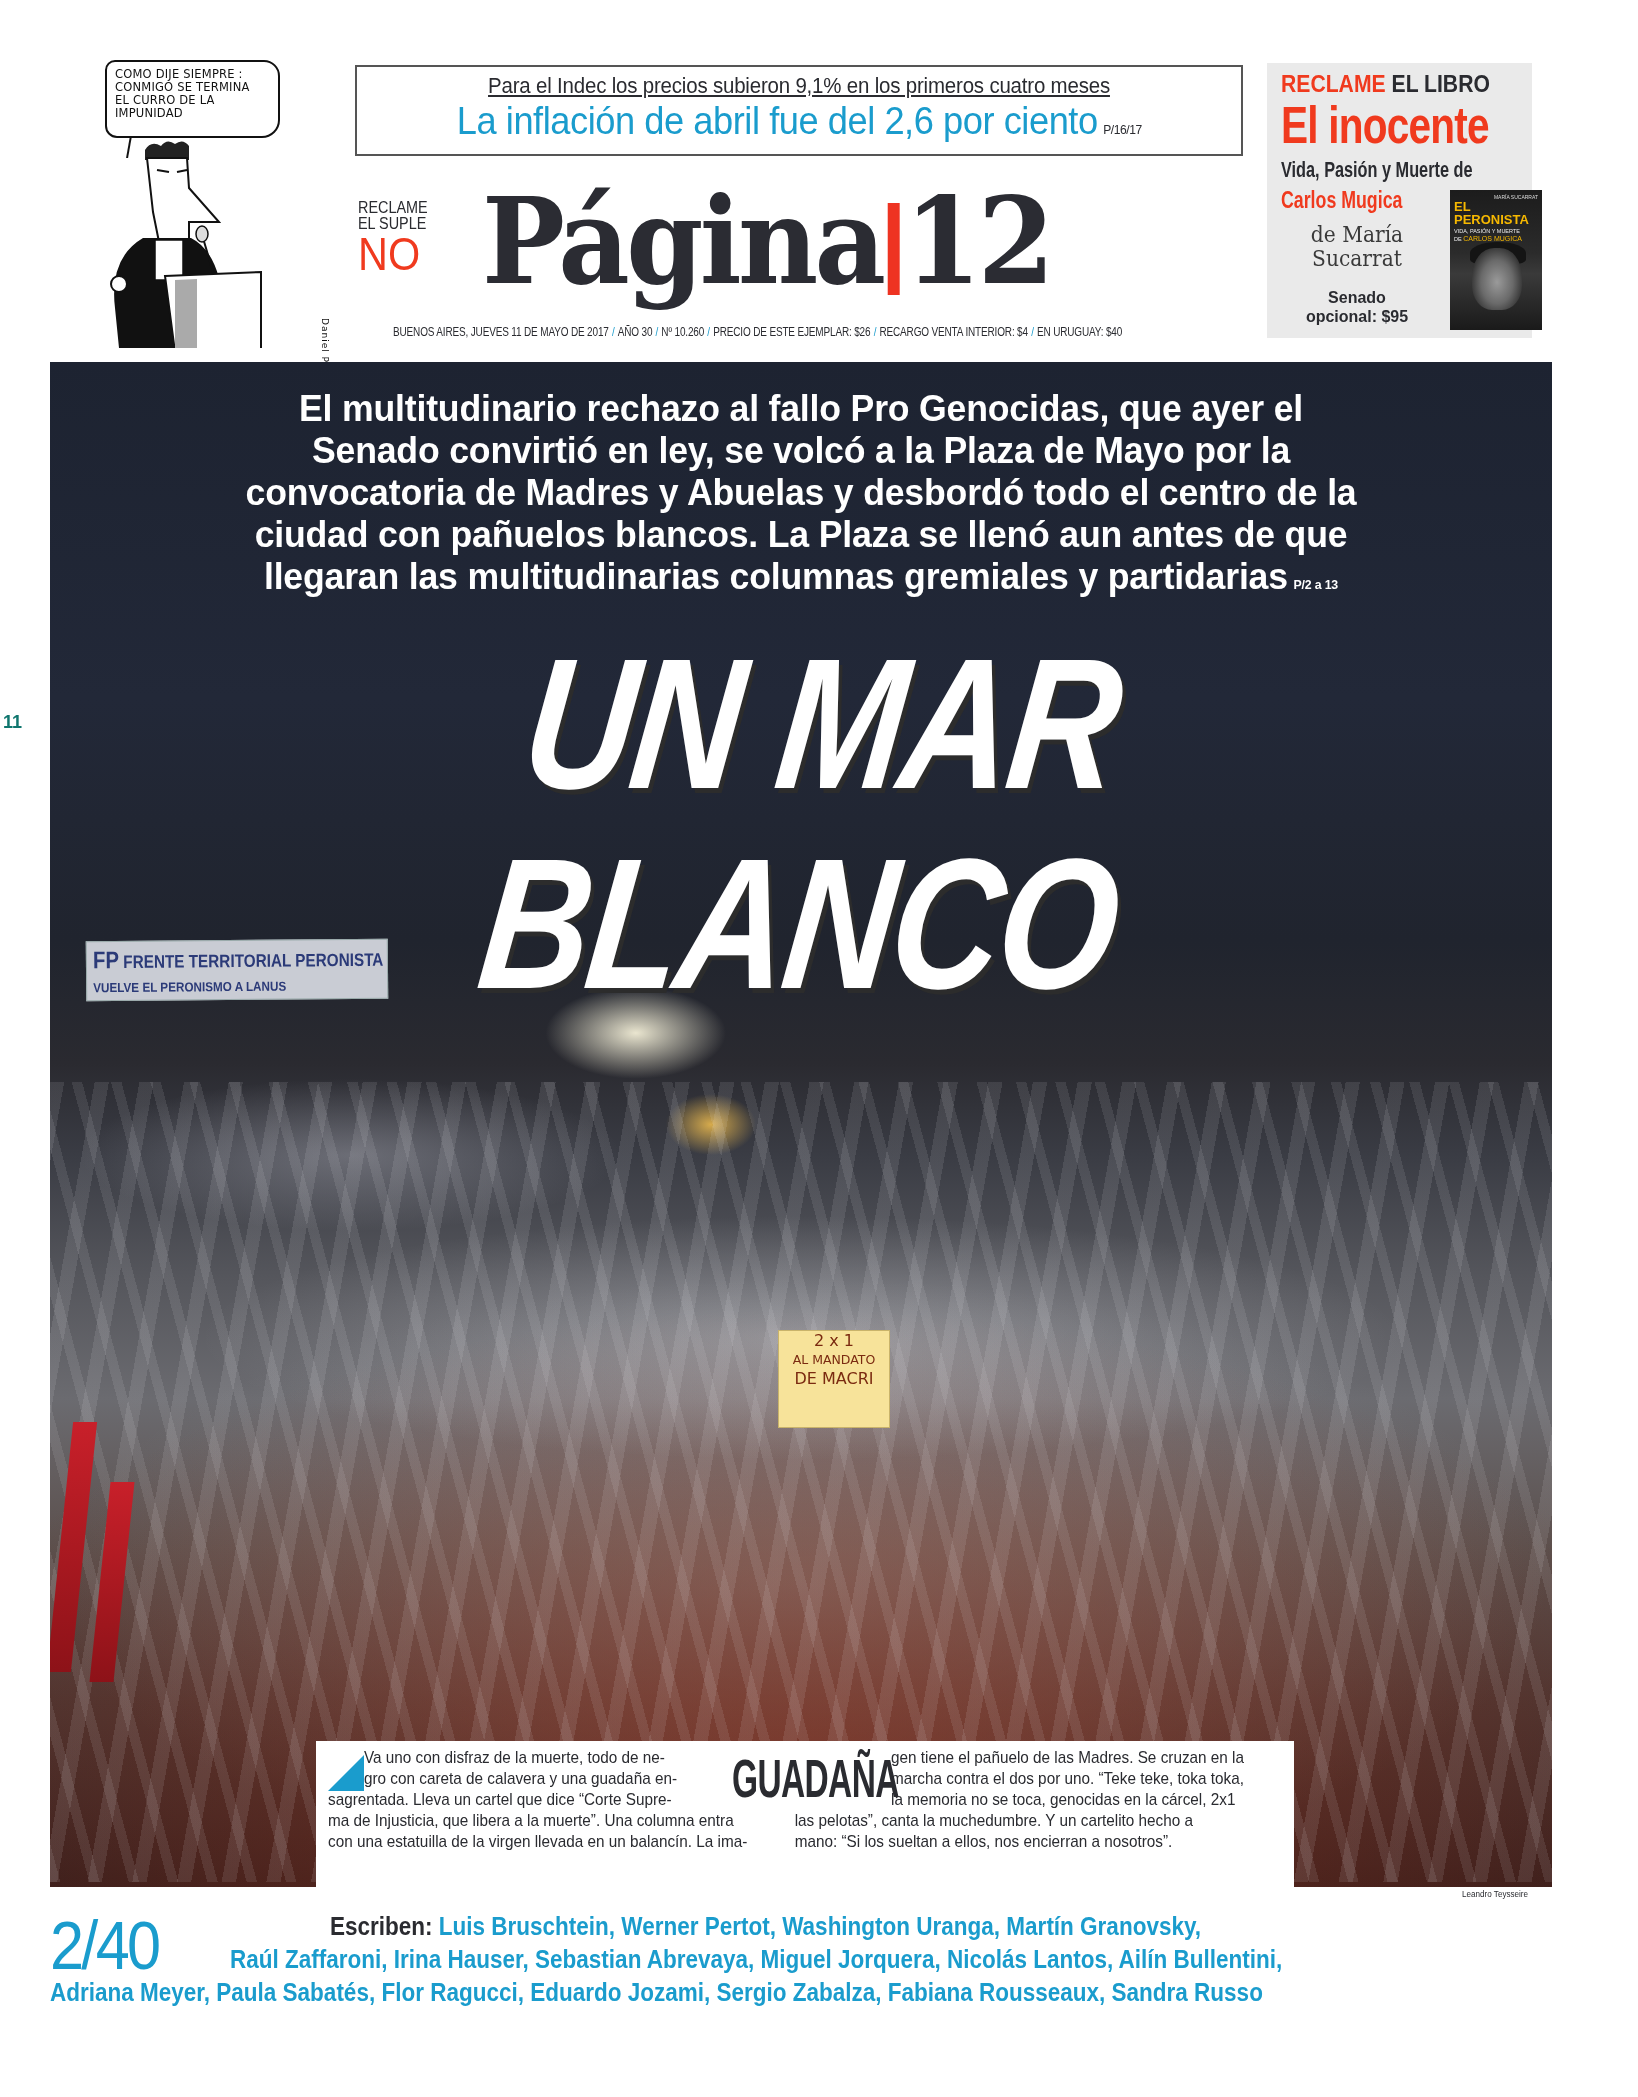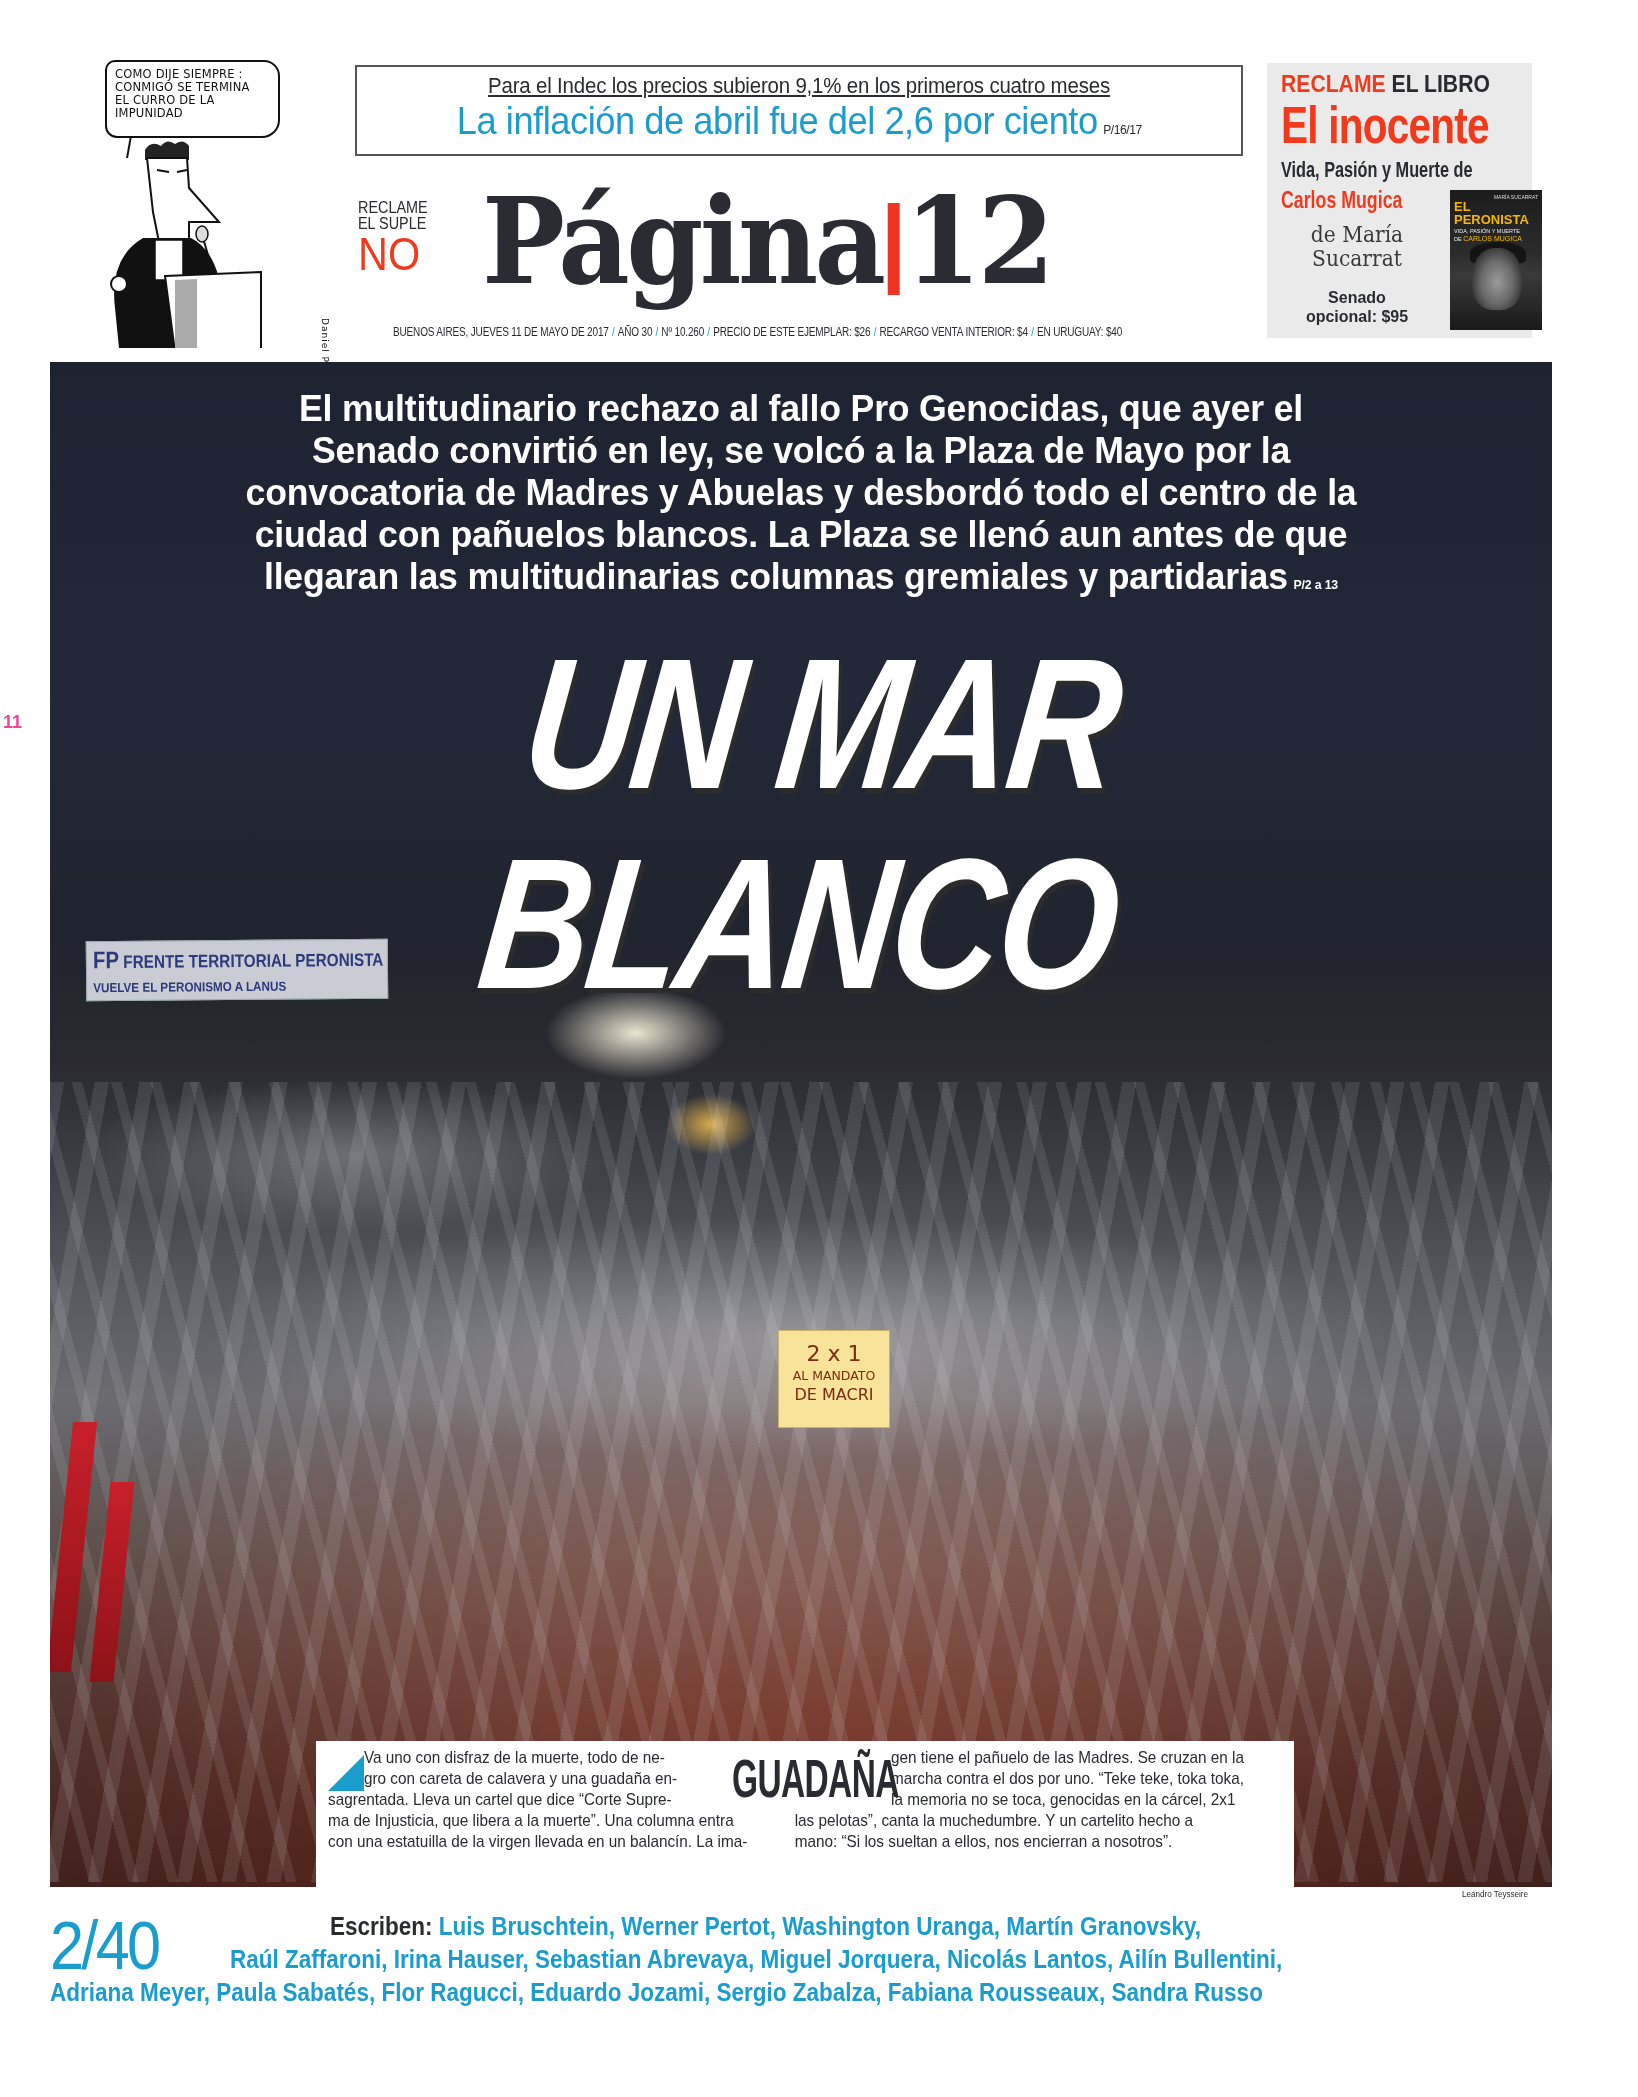--- a/index.html
+++ b/index.html
@@ -61,21 +61,21 @@
   .promo-price { position: absolute; left: 10px; top: 225px; width: 160px; text-align: center; font-size: 16px; font-weight: bold; line-height: 19px; color: #2a2b30; }
   .book { position: absolute; left: 183px; top: 127px; width: 92px; height: 140px; background: linear-gradient(180deg, #1c1c1c 0%, #2b2b2b 45%, #3a3a3a 60%, #1a1a1a 100%); overflow: hidden; }
   .book-author { position: absolute; right: 4px; top: 4px; font-size: 5px; color: #ddd; }
   .book-title { position: absolute; left: 4px; top: 10px; font-size: 13px; font-weight: bold; line-height: 13px; color: #f6b800; }
   .book-sub { position: absolute; left: 4px; top: 38px; font-size: 5.5px; line-height: 7px; color: #eee; }
   .book-sub .gold { color: #f6b800; font-size: 7px; }
   .book-face { position: absolute; left: 22px; top: 58px; width: 50px; height: 62px; border-radius: 45% 45% 40% 40%; background: radial-gradient(ellipse at 50% 55%, #9a9a9a 0%, #6a6a6a 45%, #2a2a2a 80%); }
   .book-hair { position: absolute; left: 20px; top: 52px; width: 56px; height: 22px; border-radius: 50% 50% 20% 20%; background: #141414; }
 
   
-  .side-num { position: absolute; left: 3px; top: 712px; font-size: 18px; font-weight: bold; color: #ec4899; }
+  .side-num { position: absolute; left: 3px; top: 712px; font-size: 18px; font-weight: bold; color: #0f766e; }
 
   
   .hero {
     position: absolute; left: 50px; top: 362px; width: 1502px; height: 1525px; overflow: hidden;
     background:
       radial-gradient(ellipse 40% 8% at 50% 64%, rgba(235,235,240,0.35) 0%, rgba(0,0,0,0) 100%),
       radial-gradient(ellipse 18% 5% at 20% 52%, rgba(200,200,210,0.35) 0%, rgba(0,0,0,0) 100%),
       radial-gradient(ellipse 6% 3% at 39% 44%, rgba(255,250,225,0.9) 0%, rgba(0,0,0,0) 100%),
       radial-gradient(ellipse 3% 2% at 44% 50%, rgba(255,200,80,0.8) 0%, rgba(0,0,0,0) 100%),
       radial-gradient(ellipse 60% 30% at 50% 92%, rgba(150,50,30,0.55) 0%, rgba(0,0,0,0) 100%),
@@ -92,21 +92,21 @@
     position: absolute; left: 36px; top: 578px; width: 302px; height: 60px; background: #c9ccd4;
     border: 1px solid #9aa; transform: rotate(-0.5deg);
   }
   .banner-fp-top { position: absolute; left: 6px; top: 4px; font-size: 18px; font-weight: bold; color: #2b3a78; white-space: nowrap; transform: scaleX(0.85); transform-origin: left; }
   .banner-fp-top .fp { font-size: 24px; }
   .banner-fp-bottom { position: absolute; left: 6px; top: 38px; font-size: 13px; font-weight: bold; color: #2b3a78; white-space: nowrap; transform: scaleX(0.9); transform-origin: left; }
   .sign-macri {
     position: absolute; left: 728px; top: 968px; width: 112px; height: 98px; background: #f7e39a;
     border: 1px solid #c9b36a; text-align: center; font-family: "DejaVu Sans", sans-serif; color: #7a2a10;
   }
-  .sign-line1 { display: block; margin-top: 10px; font-size: 22px; }
+  .sign-line1 { display: block; margin-top: 0; font-size: 16px; }
   .sign-line2 { display: block; margin-top: 2px; font-size: 12.5px; }
   .sign-line3 { display: block; margin-top: 2px; font-size: 16px; }
   .flag-red { position: absolute; width: 24px; height: 250px; background: linear-gradient(180deg, #c8202a, #8d1218); transform: skewX(-6deg); }
 
   .hero-deck {
     position: absolute; left: 0; top: 25px; width: 100%; text-align: center;
     color: #ffffff; font-weight: bold; font-size: 37.5px; line-height: 42px; letter-spacing: -0.2px;
   }
   .deck-line { display: block; transform: scaleX(0.95); }
   .deck-page { font-size: 13px; margin-left: 6px; }

